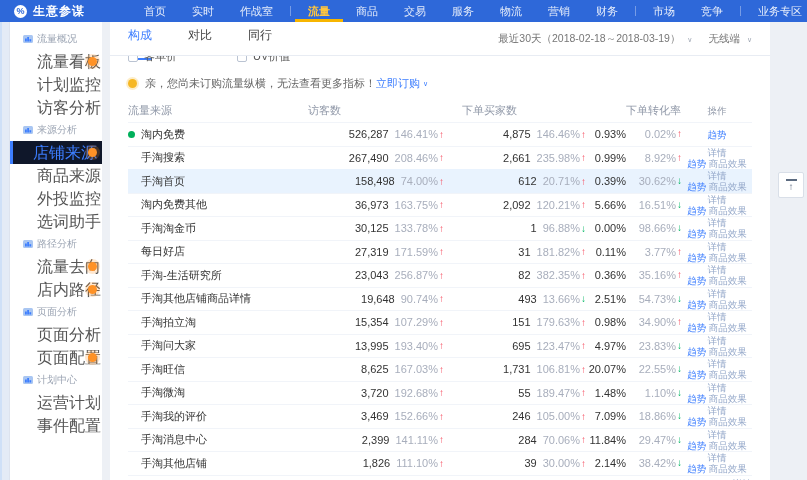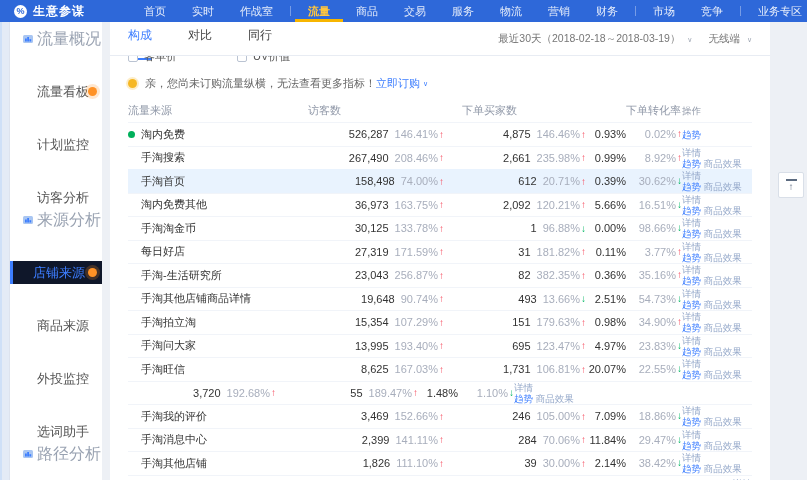--- a/index.html
+++ b/index.html
@@ -15,23 +15,23 @@
   .nav-item { padding:0 13px; height:22px; line-height:22px; color:rgba(255,255,255,.88); cursor:pointer; white-space:nowrap; }
   .nav-item.active { color:#ffc53d; font-weight:bold; box-shadow:inset 0 -3px 0 #f7b500; }
   .nav-divider { width:1px; height:10px; background:rgba(255,255,255,.35); margin:0 4px; }
 
   
   .shell { display:flex; height:458px; }
   .left-strip { flex:0 0 10px; background:#e4ebf6; border-left:2px solid #cfe0f7; border-right:1px solid #dde3ee; }
 
   
   .sidebar { flex:0 0 92px; background:#fff; padding-top:6px; position:relative; overflow:hidden; }
-  .side-section-header { display:flex; align-items:center; height:22px; padding-left:13px; color:#9aa3b2; font-size:16px; }
+  .side-section-header { display:flex; align-items:center; height:22px; padding-left:13px; color:#9aa3b2; font-size:10px; }
   .side-section-header .sec-icon { margin-right:4px; display:inline-flex; }
-  .side-item { position:relative; height:23px; line-height:23px; padding-left:27px; color:#555; cursor:pointer; font-size:13px; white-space:nowrap;margin-top:30px; }
+  .side-item { position:relative; height:23px; line-height:23px; padding-left:27px; color:#555; cursor:pointer; font-size:16px; white-space:nowrap; }
   .side-item.active { color:#3d7eff; background:#0f172a; border-left:3px solid #3d7eff; padding-left:20px; }
   .side-badge { position:absolute; right:5px; top:7px; width:9px; height:9px; border-radius:50%; background:#ff9226; box-shadow:0 0 0 3px rgba(255,146,38,.22); }
 
   .gutter { flex:0 0 8px; }
 
   
   .card { flex:0 0 660px; background:#fff; overflow:hidden; }
   .tabbar { height:34px; border-bottom:1px solid #e8ecf3; display:flex; align-items:center; padding:0 18px; }
   .tab { margin-right:36px; font-size:12px; color:#444; height:42px; line-height:34px; cursor:pointer; }
   .tab.active { color:#3d7eff; box-shadow:inset 0 -2px 0 #3d7eff; }
@@ -53,21 +53,21 @@
 
   
   .table { padding:0 18px; }
   .t-head { display:flex; align-items:center; height:24px; color:#9098a8; }
   .t-row { display:flex; align-items:center; height:23.5px; border-top:1px solid #f1f4f9; }
   .t-row.highlight { background:#e9f3fe; border-top-color:#e9f3fe; }
   .c-name { flex:0 0 168px; display:flex; align-items:center; }
   .name-dot { width:7px; height:7px; border-radius:50%; background:#00b05b; margin-right:6px; flex:0 0 auto; }
   .name-dot.empty { background:transparent; }
   .c-vis { flex:0 0 148px; } .c-buy { flex:0 0 142px; } .c-rate { flex:0 0 96px; }
-  .c-ops { flex:1 1 auto; text-align:left; font-size:9.5px; line-height:11px; }
+  .c-ops { flex:1 1 auto; text-align:center; font-size:9.5px; line-height:11px; }
   .num { display:flex; justify-content:flex-end; align-items:center; }
   .num .val { color:#333; }
   .num .chg { color:#a8aebc; margin-left:6px; }
   .arrow { font-weight:bold; font-size:10px; margin-left:1px; }
   .arrow.up { color:#f5495c; } .arrow.down { color:#00b661; }
   .c-rate .val { }
   .c-rate .chg-block { width:56px; display:inline-flex; justify-content:flex-end; }
   .h1pad { padding-left:12px; } .h2pad { padding-left:18px; } .h3pad { padding-left:40px; }
   .ops-muted { color:#93a7c9; cursor:pointer; }
   .ops-trend { color:#3d7eff; cursor:pointer; }
@@ -514,20 +514,24 @@
                 <span class="chg">22.55%</span>
                 <span class="arrow down">↓</span>
               </span>
             </div>
             <div class="c-ops">
               <div><span class="ops-muted">详情</span></div>
               <div><span class="ops-trend">趋势</span> <span class="ops-muted">商品效果</span></div>
             </div>
           </div>
           <div class="t-row">
+            <div class="c-name">
+              <span class="name-dot empty"></span>
+              <span>手淘微淘</span>
+            </div>
             <div class="c-vis num">
               <span class="val">3,720</span>
               <span class="chg">192.68%</span>
               <span class="arrow up">↑</span>
             </div>
             <div class="c-buy num">
               <span class="val">55</span>
               <span class="chg">189.47%</span>
               <span class="arrow up">↑</span>
             </div>

